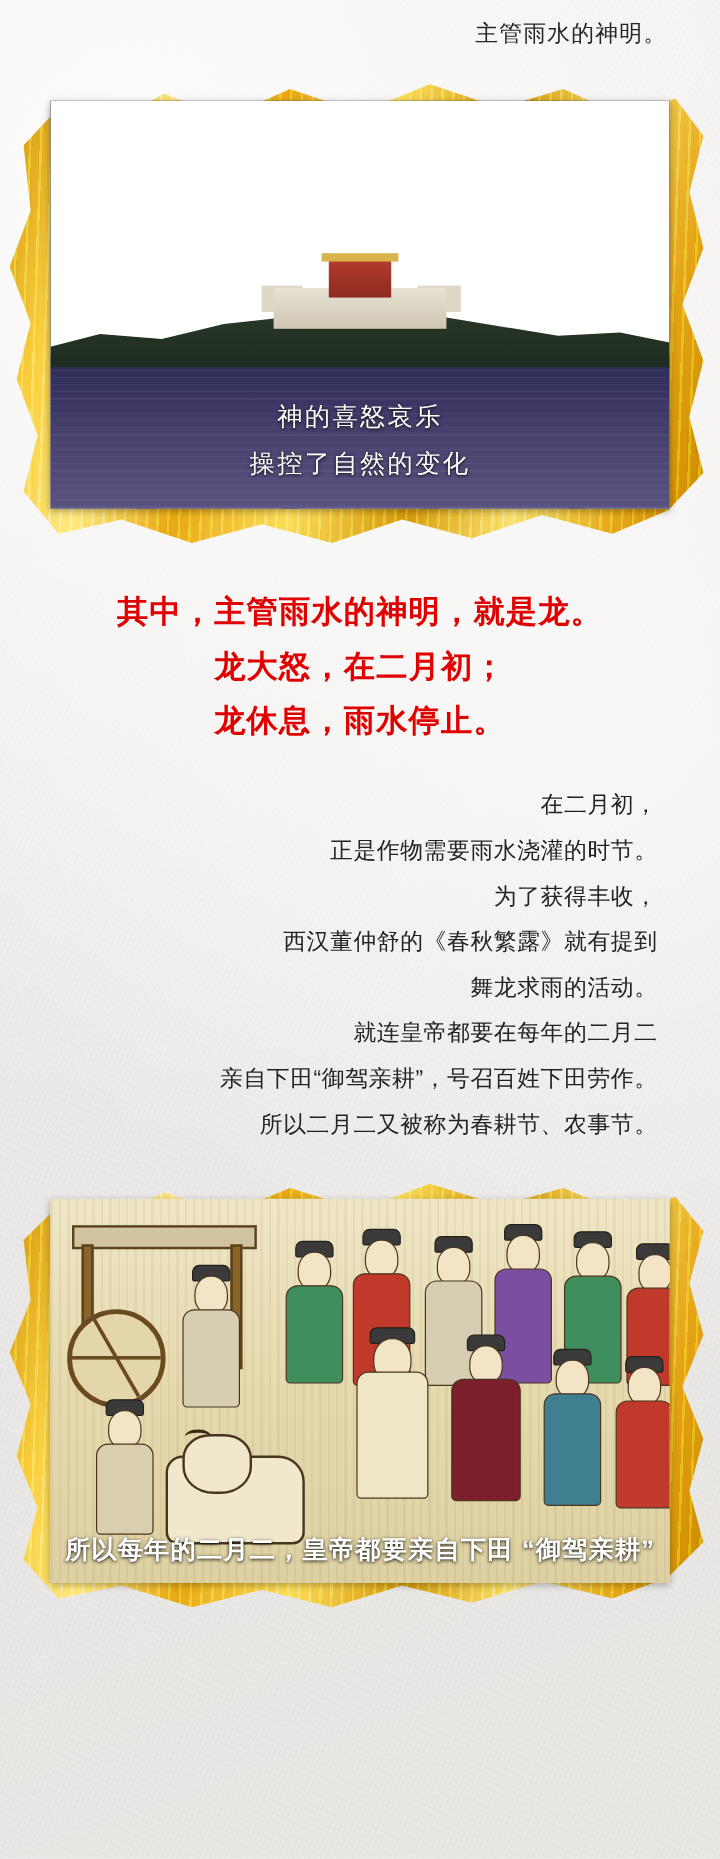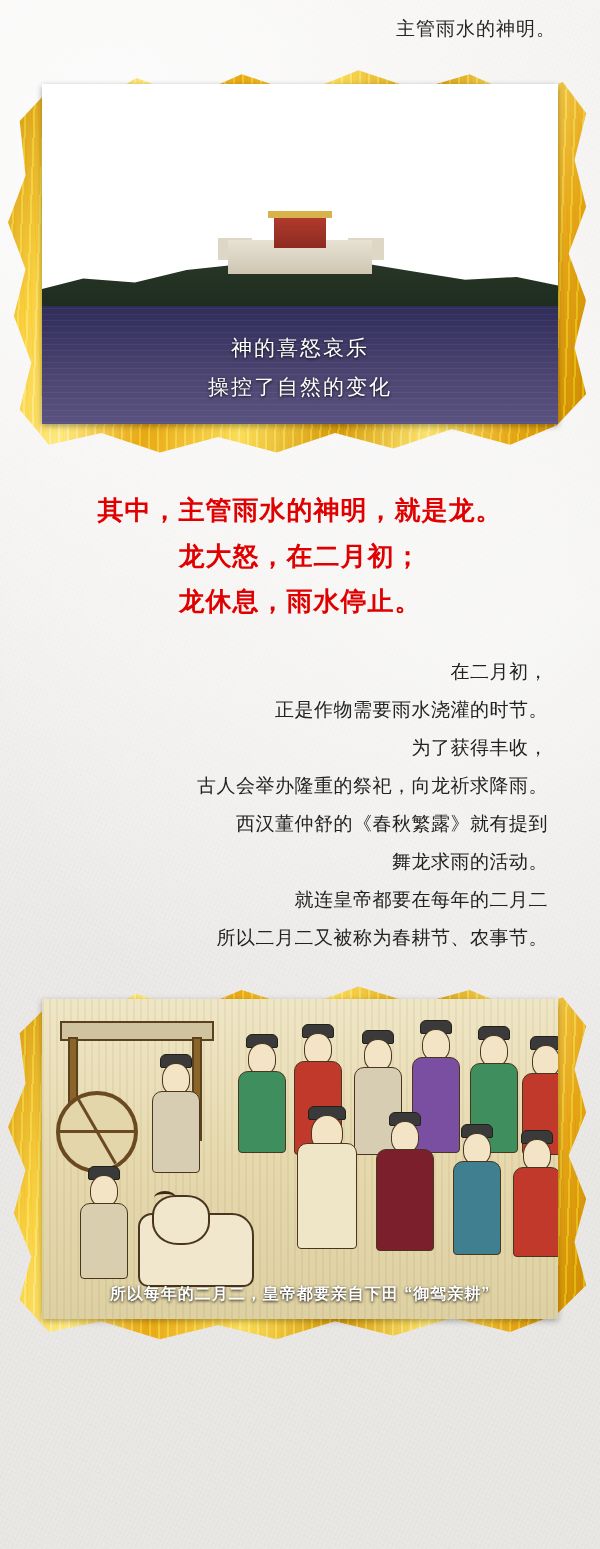--- a/index.html
+++ b/index.html
@@ -340,21 +340,21 @@
     border-radius: 50% 50% 0 0;
   }
   .photo2-caption {
     position: absolute;
     left: 0;
     right: 0;
     bottom: 14px;
     z-index: 9;
     text-align: center;
     color: #ffffff;
-    font-size: 16px;
+    font-size: 21px;
     letter-spacing: 1px;
     text-shadow: 0 1px 3px rgba(0,0,0,0.95);
     font-weight: 600;
   }
 </style>
 </head>
 <body>
 
 <div class="paper-texture"></div>
 
@@ -396,24 +396,24 @@
   <div class="headline">
     <div>其中，主管雨水的神明，就是龙。</div>
     <div>龙大怒，在二月初；</div>
     <div>龙休息，雨水停止。</div>
   </div>
 
   <div class="body-text">
     <div>在二月初，</div>
     <div>正是作物需要雨水浇灌的时节。</div>
     <div>为了获得丰收，</div>
-    <div>古人会举办隆重的祭祀，向龙祈求降雨。</div>
     <div>西汉董仲舒的《春秋繁露》就有提到</div>
     <div>舞龙求雨的活动。</div>
     <div>就连皇帝都要在每年的二月二</div>
+    <div>亲自下田“御驾亲耕”，号召百姓下田劳作。</div>
     <div>所以二月二又被称为春耕节、农事节。</div>
   </div>
 
   <div class="brush-block second">
     <div class="brush-gold"></div>
     <div class="photo2">
       <div class="folk-bg"></div>
 
       <div class="canopy" style="left:18px; top:22px; width:150px; height:16px;"></div>
       <div class="canopy" style="left:26px; top:38px; width:6px; height:100px; background:#8a6428;"></div>

